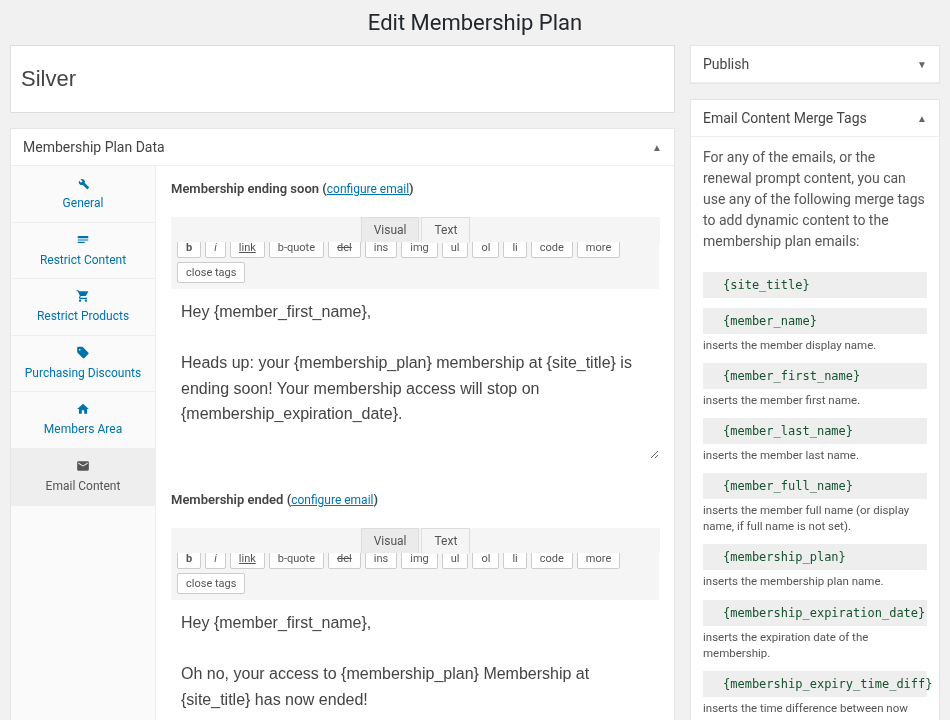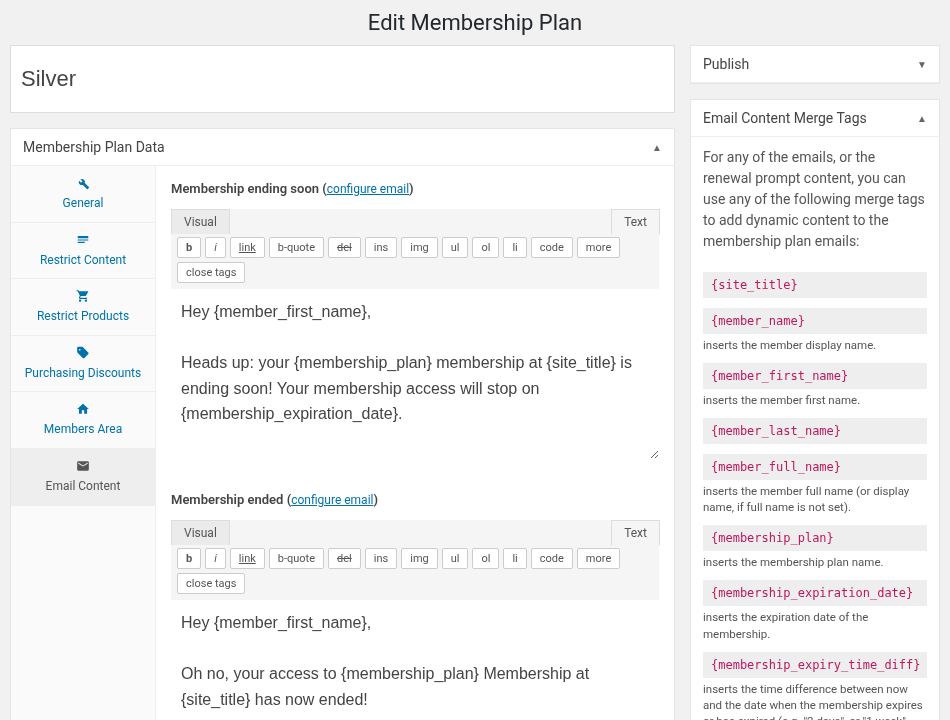--- a/index.html
+++ b/index.html
@@ -17,34 +17,34 @@
 .toggle-indicator { color: #666; cursor: pointer; font-size: 10px; }
 .pbox-body { display: flex; }
 .tabs-col { width: 145px; border-right: 1px solid #eee; background: #fafafa; }
 .tab { padding: 10px; color: #0073aa; cursor: pointer; display: flex; align-items: center; gap: 6px; border-bottom: 1px solid #eee; font-size: 12px; line-height: 1.3; flex-direction: column; }
 .tab.active { background: #eee; color: #555; }
 .tab-icon { width: 14px; height: 14px; display: inline-block; flex-shrink: 0; }
 .content-col { flex: 1; padding: 15px; }
 .editor-section { margin-bottom: 30px; }
 .section-label { font-size: 13px; font-weight: 600; margin-bottom: 10px; }
 .section-label a { color: #0073aa; font-weight: 400; text-decoration: underline; font-size: 12px; }
-.editor-tabs { display: flex; justify-content: space-between; gap: 2px; background: #f5f5f5; margin-top: -1px; margin-right: -1px; position: relative; top: 4px; padding-right: 0; }
+.editor-tabs { display: flex; justify-content: center; gap: 2px; background: #f5f5f5; margin-top: -1px; margin-right: -1px; position: relative; top: 12px; padding-right: 0; }
 .editor-tab { padding: 5px 12px; border: 1px solid #ddd; border-bottom: none; background: #ebebeb; cursor: pointer; font-size: 12px; color: #555; }
 .editor-tab.active { background: #f5f5f5; border-bottom: 1px solid #f5f5f5; margin-bottom: -1px; }
 .editor-wrap-inner { border-top: 1px solid #ddd; }
 .quicktags { padding: 6px; background: #f5f5f5; display: flex; gap: 4px; flex-wrap: wrap; }
 .qt-btn { border: 1px solid #ccc; background: #fff; padding: 3px 8px; font-size: 11px; cursor: pointer; color: #555; border-radius: 2px; font-family: inherit; }
 .qt-btn.b { font-weight: bold; }
 .qt-btn.i { font-style: italic; }
 .qt-btn.u { text-decoration: underline; }
 .qt-btn.s { text-decoration: line-through; }
 .editor-textarea { width: 100%; min-height: 170px; padding: 10px; border: none; font-family: Liberation Sans, sans-serif; font-size: 16px; line-height: 1.6; resize: vertical; color: #444; }
 .merge-intro { font-size: 14px; color: #555; padding: 10px 12px; line-height: 1.5; }
 .merge-list { padding: 0 12px 12px; }
-.merge-tag { background: #eee; padding: 6px 8px; font-family: Menlo, Monaco, Consolas, monospace; font-size: 12px; margin-top: 10px; color: #be185d; }
+.merge-tag { background: #eee; padding: 6px 20px; font-family: Menlo, Monaco, Consolas, monospace; font-size: 12px; margin-top: 10px; color: #14532d; }
 .merge-desc { font-size: 11.5px; color: #555; margin-top: 3px; line-height: 1.4; }
 </style>
 </head>
 <body>
 
 <div class="page-header">
   <h1>Edit Membership Plan</h1>
 </div>
 
 <div class="layout">
@@ -187,20 +187,21 @@
         <span class="toggle-indicator">▲</span>
       </div>
       <div class="merge-intro">For any of the emails, or the renewal prompt content, you can use any of the following merge tags to add dynamic content to the membership plan emails:</div>
       <div class="merge-list" id="merge-list">
           <div class="merge-tag">{site_title}</div>
           <div class="merge-tag">{member_name}</div>
           <div class="merge-desc">inserts the member display name.</div>
           <div class="merge-tag">{member_first_name}</div>
           <div class="merge-desc">inserts the member first name.</div>
           <div class="merge-tag">{member_last_name}</div>
+          <div class="merge-desc">inserts the member last name.</div>
           <div class="merge-tag">{member_full_name}</div>
           <div class="merge-desc">inserts the member full name (or display name, if full name is not set).</div>
           <div class="merge-tag">{membership_plan}</div>
           <div class="merge-desc">inserts the membership plan name.</div>
           <div class="merge-tag">{membership_expiration_date}</div>
           <div class="merge-desc">inserts the expiration date of the membership.</div>
           <div class="merge-tag">{membership_expiry_time_diff}</div>
           <div class="merge-desc">inserts the time difference between now and the date when the membership expires or has expired (e.g. "2 days", or "1 week", etc.).</div>
         </div>
     </div>

